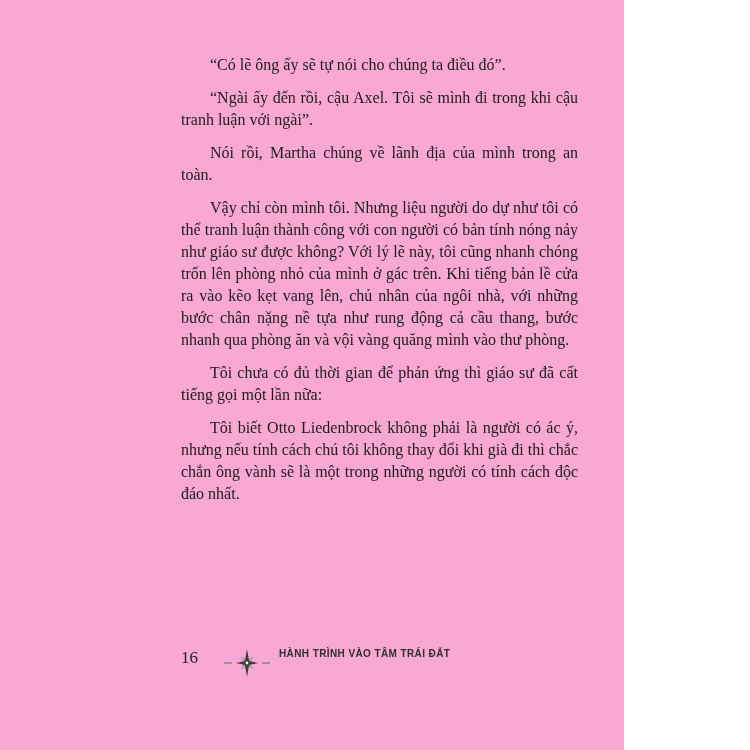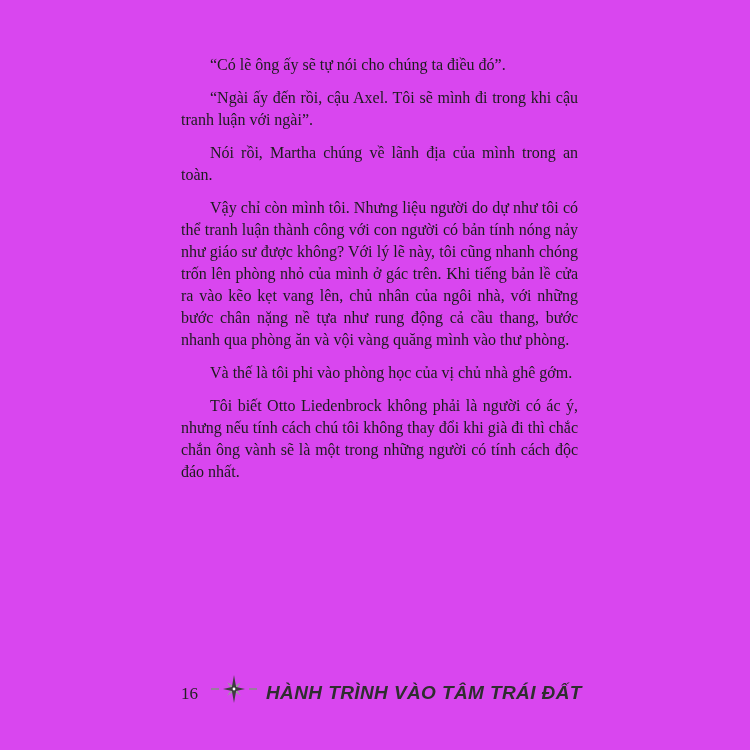--- a/index.html
+++ b/index.html
@@ -2,82 +2,81 @@
 <html lang="vi"><head>
 <meta charset="utf-8">
 <style>
   html, body {
     margin: 0;
     padding: 0;
     background: #ffffff;
   }
   .page {
     position: relative;
-    width: 750px;
+    width: 624px;
     height: 750px;
-    background: #d946ef;
+    background: #f9a8d4;
     overflow: hidden;
   }
   .text-block {
     position: absolute;
     left: 181px;
     top: 54px;
     width: 397px;
     font-family: "Liberation Serif", "DejaVu Serif", serif;
     font-size: 16px;
     line-height: 22px;
     color: #1c1c1c;
     text-align: justify;
   }
   .text-block p {
     margin: 0 0 11px 0;
     text-indent: 29px;
   }
   .page-footer {
     position: absolute;
     left: 181px;
-    top: 676px;
+    top: 648px;
     width: 400px;
     height: 28px;
     display: flex;
-    align-items: flex-end;
+    align-items: flex-start;
   }
   .page-number {
     font-family: "Liberation Serif", "DejaVu Serif", serif;
     font-size: 17px;
     color: #222222;
     width: 30px;
   }
   .compass {
     margin-left: 12px;
     margin-right: 8px;
     display: inline-flex;
     align-items: center;
   }
   .running-title {
     font-family: "Liberation Sans", "DejaVu Sans", sans-serif;
-    font-style: italic;
     font-weight: 700;
-    font-size: 19px;
+    font-size: 10px;
     letter-spacing: 0.4px;
     color: #2e2e2e;
     white-space: nowrap;
   }
 </style>
 </head>
 <body>
 
 <div class="page">
 
   <main class="text-block">
     <p>“Có lẽ ông ấy sẽ tự nói cho chúng ta điều đó”.</p>
     <p>“Ngài ấy đến rồi, cậu Axel. Tôi sẽ mình đi trong khi cậu tranh luận với ngài”.</p>
     <p>Nói rồi, Martha chúng về lãnh địa của mình trong an toàn.</p>
     <p>Vậy chỉ còn mình tôi. Nhưng liệu người do dự như tôi có thể tranh luận thành công với con người có bản tính nóng nảy như giáo sư được không? Với lý lẽ này, tôi cũng nhanh chóng trốn lên phòng nhỏ của mình ở gác trên. Khi tiếng bản lề cửa ra vào kẽo kẹt vang lên, chủ nhân của ngôi nhà, với những bước chân nặng nề tựa như rung động cả cầu thang, bước nhanh qua phòng ăn và vội vàng quăng mình vào thư phòng.</p>
-    <p>Và thế là tôi phi vào phòng học của vị chủ nhà ghê gớm.</p>
+    <p>Tôi chưa có đủ thời gian để phản ứng thì giáo sư đã cất tiếng gọi một lần nữa:</p>
     <p>Tôi biết Otto Liedenbrock không phải là người có ác ý, nhưng nếu tính cách chú tôi không thay đổi khi già đi thì chắc chắn ông vành sẽ là một trong những người có tính cách độc đáo nhất.</p>
   </main>
 
   <footer class="page-footer">
     <span class="page-number">16</span>
     <span class="compass">
       <svg width="48" height="30" viewBox="0 0 48 30" aria-hidden="true">
         <line x1="1" y1="15" x2="9" y2="15" stroke="#8a8a8a" stroke-width="1.6"></line>
         <line x1="39" y1="15" x2="47" y2="15" stroke="#8a8a8a" stroke-width="1.6"></line>
         <g transform="translate(24,15)">

